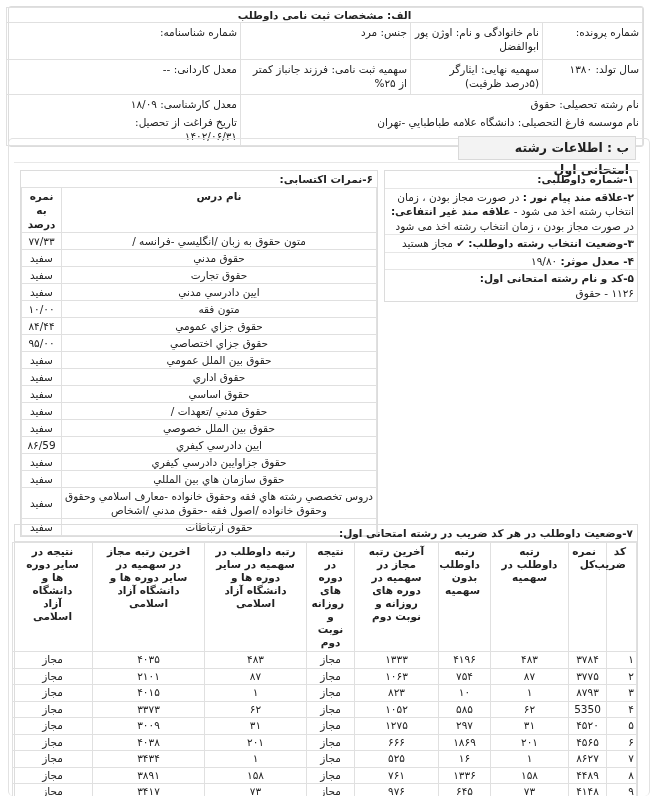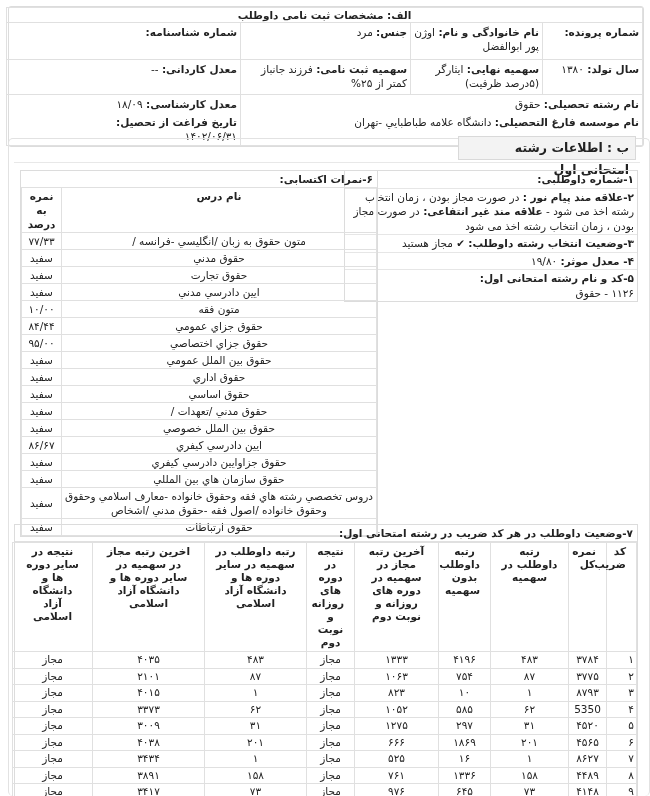--- a/index.html
+++ b/index.html
@@ -5,29 +5,29 @@
   * { box-sizing: border-box; margin: 0; padding: 0; }
   html, body { width: 650px; height: 796px; background: #ffffff; overflow: hidden; }
   body { font-family: "DejaVu Sans", sans-serif; color: #222; font-size: 10.5px; direction: rtl; position: relative; }
   b, .bold { font-weight: bold; }
 
   
   .sec-a { position: absolute; left: 8px; top: 6px; width: 636px; border: 1px solid #dcdcdc; border-radius: 3px; }
   .sec-a table { width: 100%; border-collapse: collapse; table-layout: fixed; }
   .sec-a td { border: 1px solid #e0e0e0; padding: 2px 3px; vertical-align: top; line-height: 14px; font-size: 10.5px; }
   .sec-a .title-row td { text-align: center; font-weight: bold; height: 15px; padding: 0; }
-  .sec-a .lbl { font-weight: bold; margin-top: 44px; }
+  .sec-a .lbl { font-weight: normal; margin-top: 44px; }
 
   
   .sec-b { position: absolute; left: 8px; top: 138px; width: 642px; height: 658px; border: 1px solid #e2e2e2; border-radius: 5px; border-bottom: none; }
   .sec-b-title { position: absolute; right: 14px; top: 136px; width: 178px; height: 24px; background: #f3f3f3; border: 1px solid #d9d9d9; font-weight: bold; font-size: 12.5px; line-height: 22px; padding-right: 6px; padding-left: 40px; }
   .sec-b-sep { position: absolute; left: 14px; top: 162px; width: 626px; border-top: 1px solid #e8e8e8; }
 
   
-  .box-info { position: absolute; right: 12px; top: 170px; width: 294px; border: 1px solid #dcdcdc; }
+  .box-info { position: absolute; right: 12px; top: 170px; width: 254px; border: 1px solid #dcdcdc; }
   .box-info .row { border-bottom: 1px solid #e6e6e6; padding: 1px 3px; line-height: 14.5px; font-size: 10.5px; }
   .box-info .row:last-child { border-bottom: none; }
 
   
   .box-grades { position: absolute; left: 20px; top: 170px; width: 358px; border: 1px solid #dcdcdc; }
   .box-grades .head { font-weight: bold; padding: 1px 4px; line-height: 14px; }
   .box-grades table { width: 100%; border-collapse: collapse; table-layout: fixed; }
   .box-grades td, .box-grades th { border: 1px solid #e0e0e0; font-size: 10.5px; line-height: 14px; padding: 1px 2px; text-align: center; font-weight: normal; }
   .box-grades th { font-weight: bold; vertical-align: top; }
   .box-grades td.score { width: 40px; }
@@ -158,21 +158,21 @@
         <tr>
           <td>حقوق مدني /تعهدات /</td>
           <td class="score">سفید</td>
         </tr>
         <tr>
           <td>حقوق بين الملل خصوصي</td>
           <td class="score">سفید</td>
         </tr>
         <tr>
           <td>ايين دادرسي كيفري</td>
-          <td class="score">۸۶/۶۷</td>
+          <td class="score">۸۶/59</td>
         </tr>
         <tr>
           <td>حقوق جزاوايين دادرسي كيفري</td>
           <td class="score">سفید</td>
         </tr>
         <tr>
           <td>حقوق سازمان هاي بين المللي</td>
           <td class="score">سفید</td>
         </tr>
         <tr>

